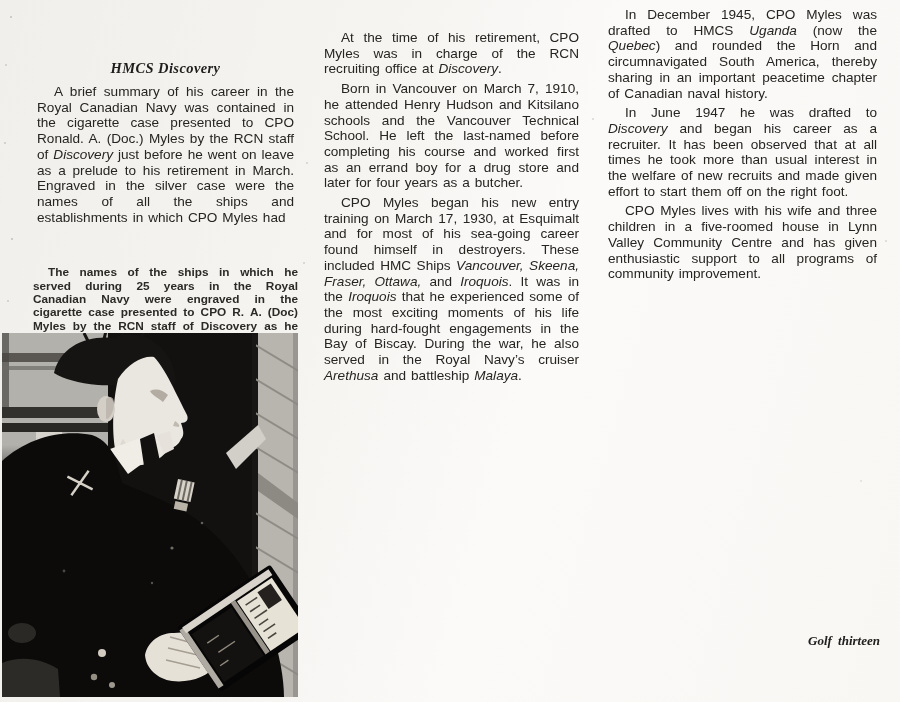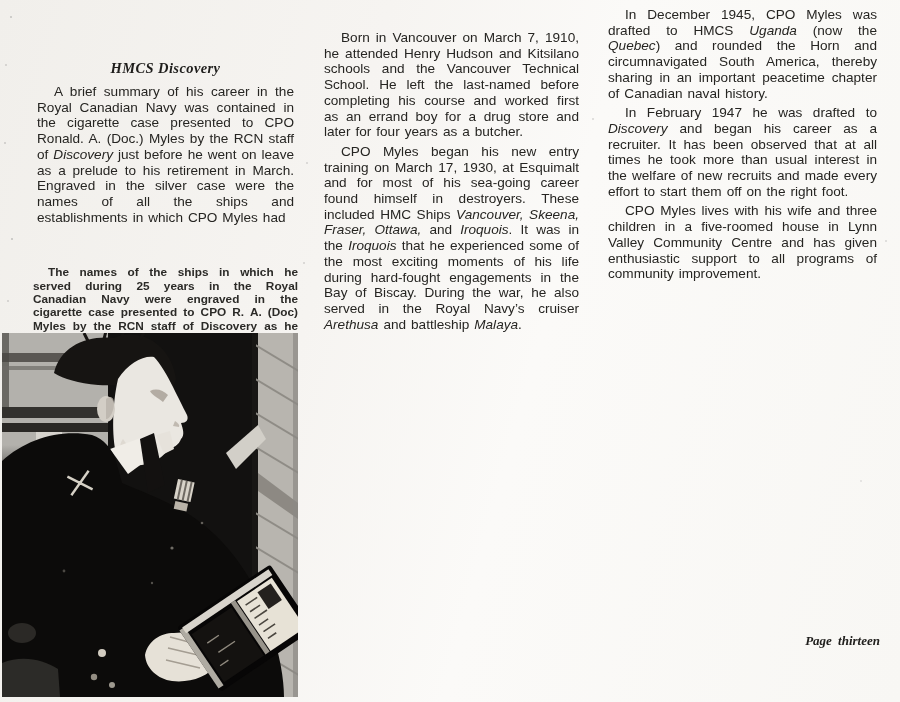--- a/index.html
+++ b/index.html
@@ -181,24 +181,25 @@
       <ellipse cx="20" cy="300" rx="14" ry="10" fill="#4a4741" opacity=".5"></ellipse>
 
       <circle cx="170" cy="215" r="1.6" fill="#9a958c" opacity=".7"></circle>
       <circle cx="200" cy="190" r="1.3" fill="#9a958c" opacity=".6"></circle>
       <circle cx="150" cy="250" r="1.2" fill="#9a958c" opacity=".5"></circle>
       <circle cx="62" cy="238" r="1.4" fill="#8a857c" opacity=".5"></circle>
     </svg>
   </figure>
 
   <div class="col col-mid body-text">
+      <p class="indent"><span>At the time of his retirement, CPO Myles was in charge of the RCN recruiting office at </span><span class="it">Discovery</span><span>.</span></p>
       <p class="indent"><span>Born in Vancouver on March 7, 1910, he attended Henry Hudson and Kitsilano schools and the Vancouver Technical School. He left the last-named before completing his course and worked first as an errand boy for a drug store and later for four years as a butcher.</span></p>
       <p class="indent"><span>CPO Myles began his new entry training on March 17, 1930, at Esquimalt and for most of his sea-going career found himself in destroyers. These included HMC Ships </span><span class="it">Vancouver, Skeena, Fraser, Ottawa,</span><span> and </span><span class="it">Iroquois</span><span>. It was in the </span><span class="it">Iroquois</span><span> that he experienced some of the most exciting moments of his life during hard-fought engagements in the Bay of Biscay. During the war, he also served in the Royal Navy’s cruiser </span><span class="it">Arethusa</span><span> and battleship </span><span class="it">Malaya</span><span>.</span></p>
     </div>
 
   <div class="col col-right body-text">
       <p class="indent"><span>In December 1945, CPO Myles was drafted to HMCS </span><span class="it">Uganda</span><span> (now the </span><span class="it">Quebec</span><span>) and rounded the Horn and circumnavigated South America, thereby sharing in an important peacetime chapter of Canadian naval history.</span></p>
-      <p class="indent"><span>In February 1947 he was drafted to </span><span class="it">Discovery</span><span> and began his career as a recruiter. It has been observed that at all times he took more than usual interest in the welfare of new recruits and made every effort to start them off on the right foot.</span></p>
+      <p class="indent"><span>In June 1947 he was drafted to </span><span class="it">Discovery</span><span> and began his career as a recruiter. It has been observed that at all times he took more than usual interest in the welfare of new recruits and made given effort to start them off on the right foot.</span></p>
       <p class="indent"><span>CPO Myles lives with his wife and three children in a five-roomed house in Lynn Valley Community Centre and has given enthusiastic support to all programs of community improvement.</span></p>
     </div>
 
-  <div class="page-number">Page thirteen</div>
+  <div class="page-number">Golf thirteen</div>
 </div>
 
 </body></html>

